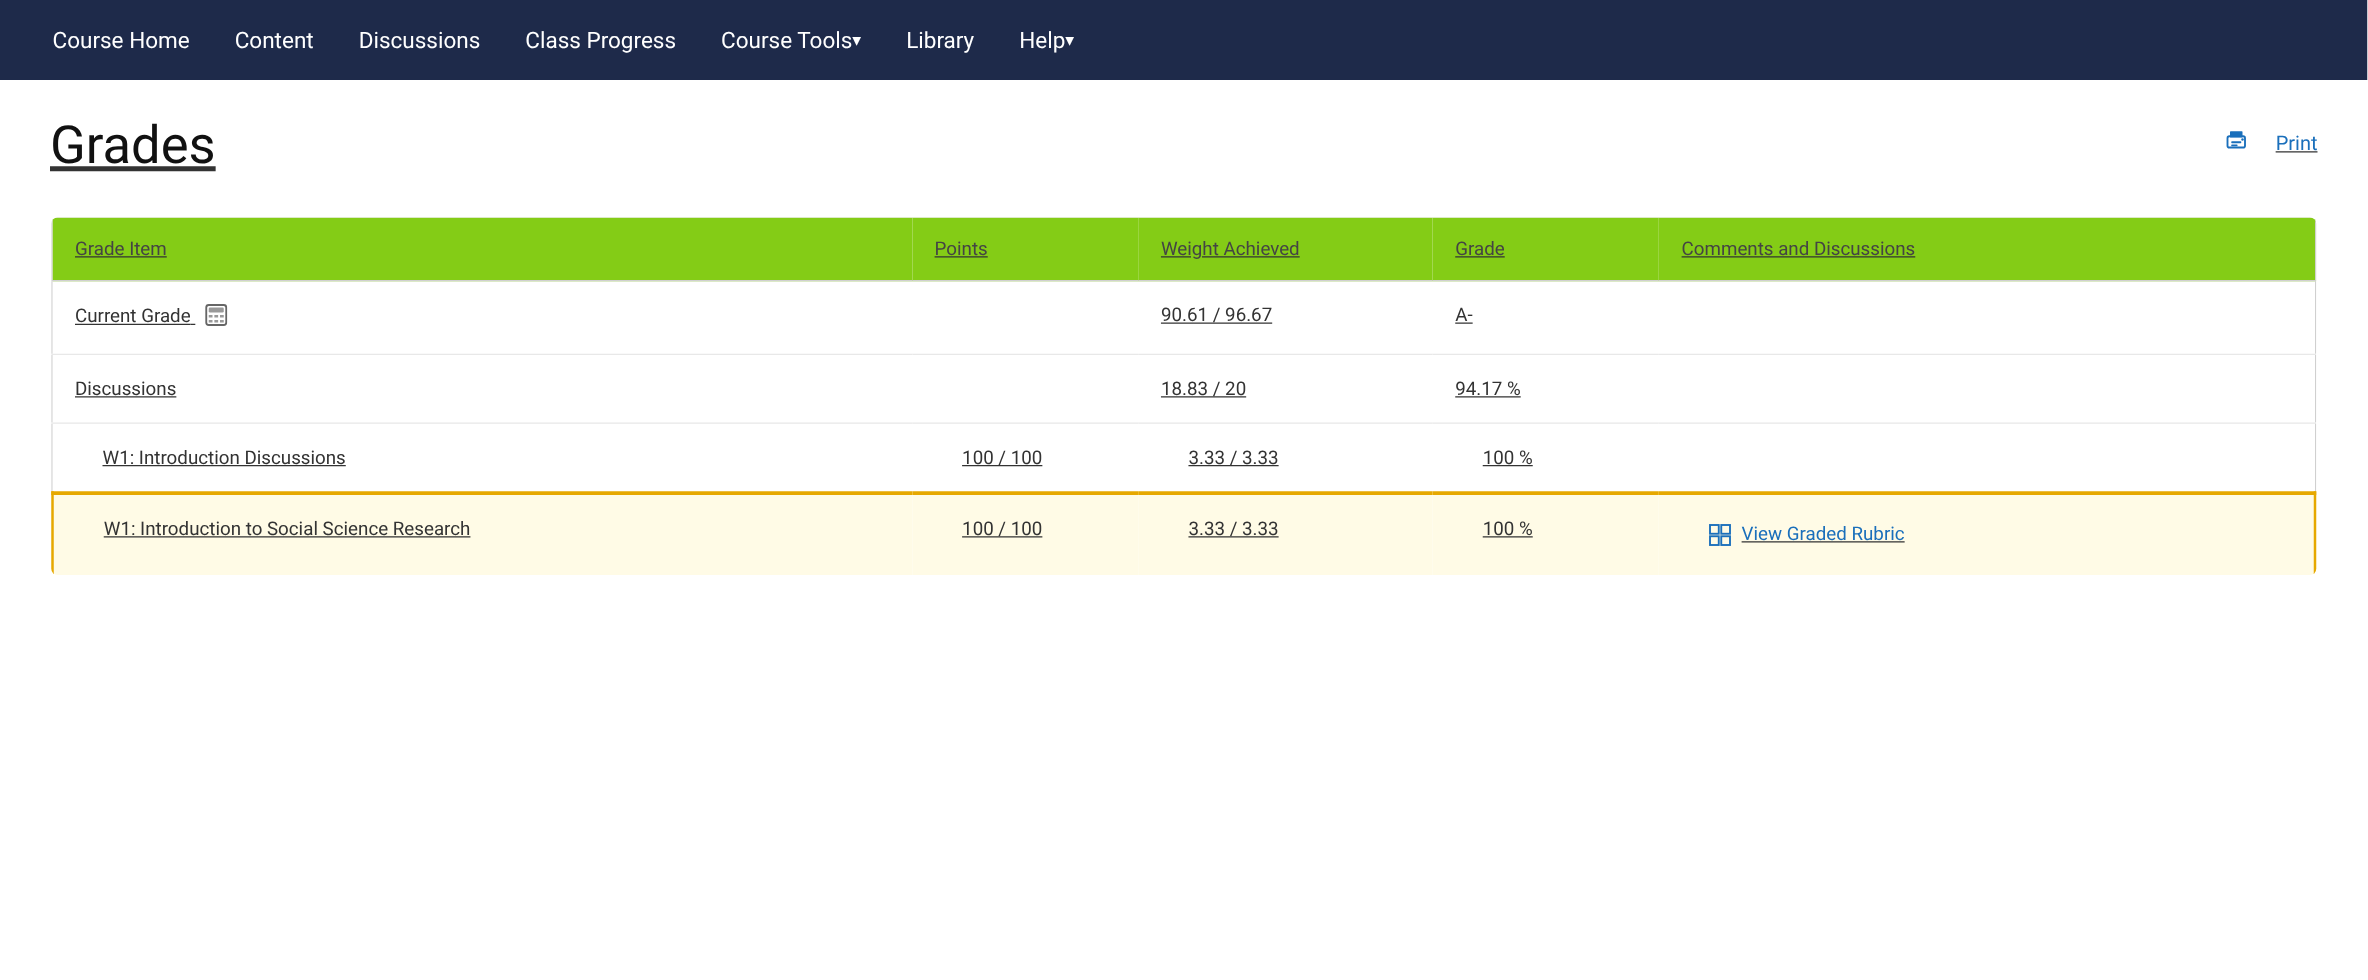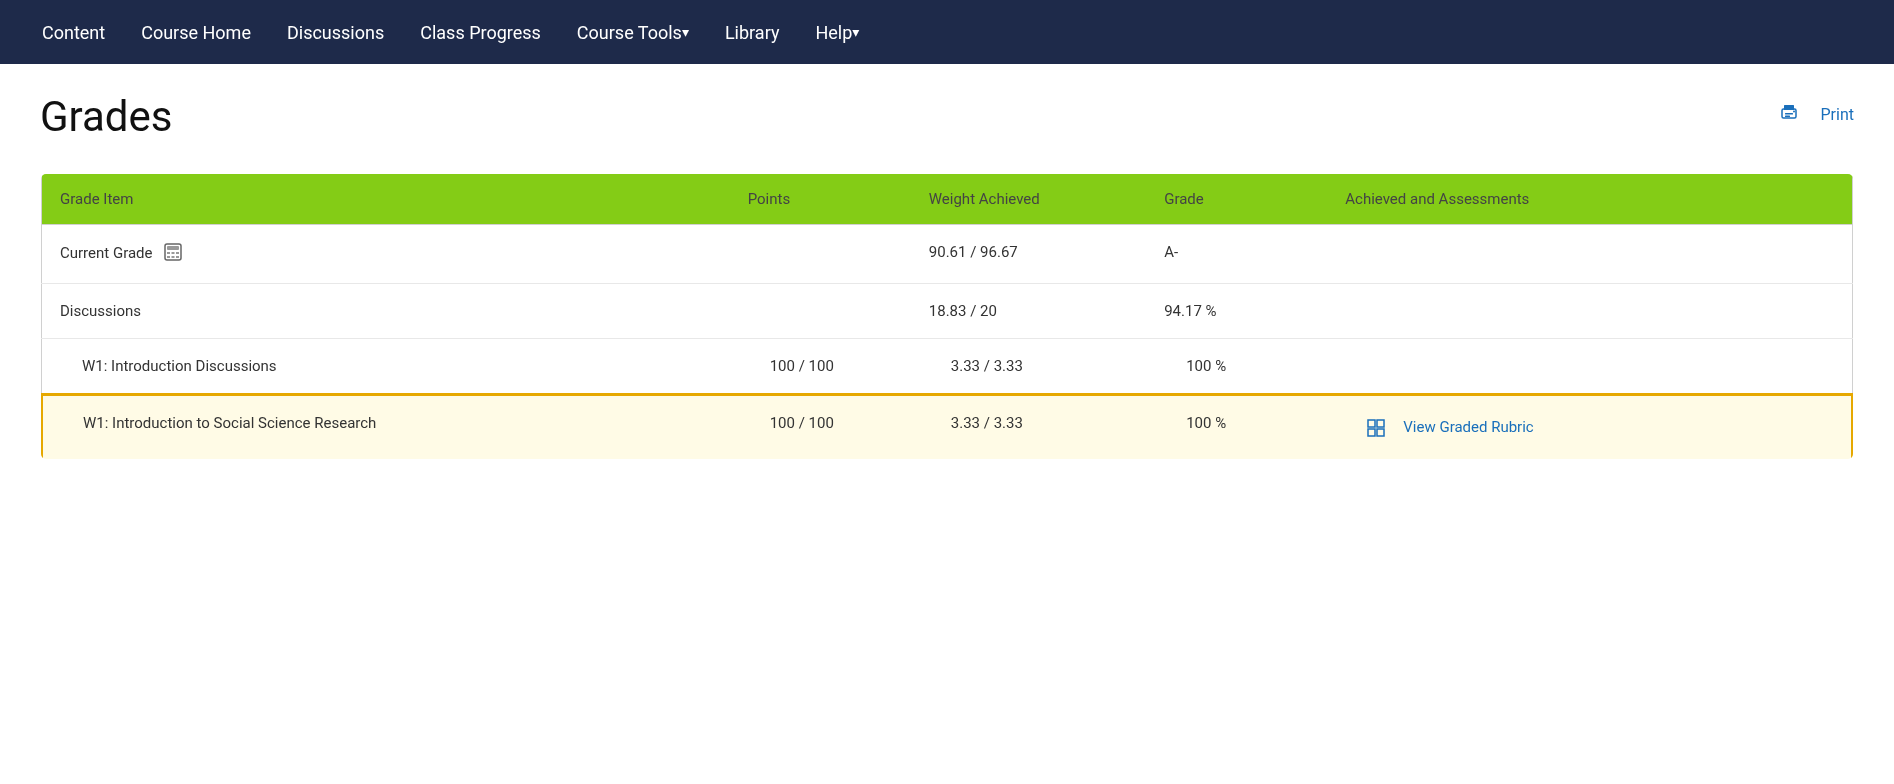--- a/index.html
+++ b/index.html
@@ -25,20 +25,21 @@
       white-space: nowrap;
     }
     nav a.with-arrow::after {
       content: ' ▾';
       font-size: 14px;
     }
 
     
     .page-content {
       padding: 28px 40px;
+      text-decoration: underline;
     }
     .page-header {
       display: flex;
       justify-content: space-between;
       align-items: flex-start;
       margin-bottom: 32px;
     }
     .page-title {
       font-size: 42px;
       font-weight: 400;
@@ -105,21 +106,21 @@
       display: inline-block;
       margin-left: 8px;
       font-size: 16px;
       color: #555;
       vertical-align: middle;
     }
 
     .rubric-link {
       display: flex;
       align-items: flex-start;
-      gap: 18px;
+      gap: 8px;
       color: #1a6fbb;
       cursor: pointer;
       font-size: 15px;
       text-decoration: none;
       margin-top: 4px;
     }
     .rubric-icon {
       font-size: 18px;
       margin-top: 1px;
     }
@@ -143,22 +144,22 @@
       border-left: 3px solid #e6a800;
     }
     tr.highlighted-row > td:last-child {
       border-right: 3px solid #e6a800;
     }
   </style>
 </head>
 <body>
 
 <nav>
+  <a>Course Home</a>
   <a>Content</a>
-  <a>Course Home</a>
   <a>Discussions</a>
   <a>Class Progress</a>
   <a class="with-arrow">Course Tools</a>
   <a>Library</a>
   <a class="with-arrow">Help</a>
 </nav>
 
 <div class="page-content">
   <div class="page-header">
     <h1 class="page-title">Grades</h1>
@@ -174,21 +175,21 @@
     </a>
   </div>
 
   <table class="grades-table">
     <thead>
       <tr>
         <th class="col-grade-item">Grade Item</th>
         <th class="col-points">Points</th>
         <th class="col-weight">Weight Achieved</th>
         <th class="col-grade">Grade</th>
-        <th class="col-comments">Achieved and Assessments</th>
+        <th class="col-comments">Comments and Discussions</th>
       </tr>
     </thead>
     <tbody>
 
       <tr>
         <td class="col-grade-item">
           <span>Current Grade</span>
           <span class="calc-icon"><svg width="18" height="18" viewBox="0 0 18 18" fill="none" xmlns="http://www.w3.org/2000/svg">
       <rect x="1" y="1" width="16" height="16" rx="2" stroke="#666" stroke-width="1.5" fill="none"></rect>
       <rect x="3" y="3" width="12" height="4" rx="1" fill="#999"></rect>

